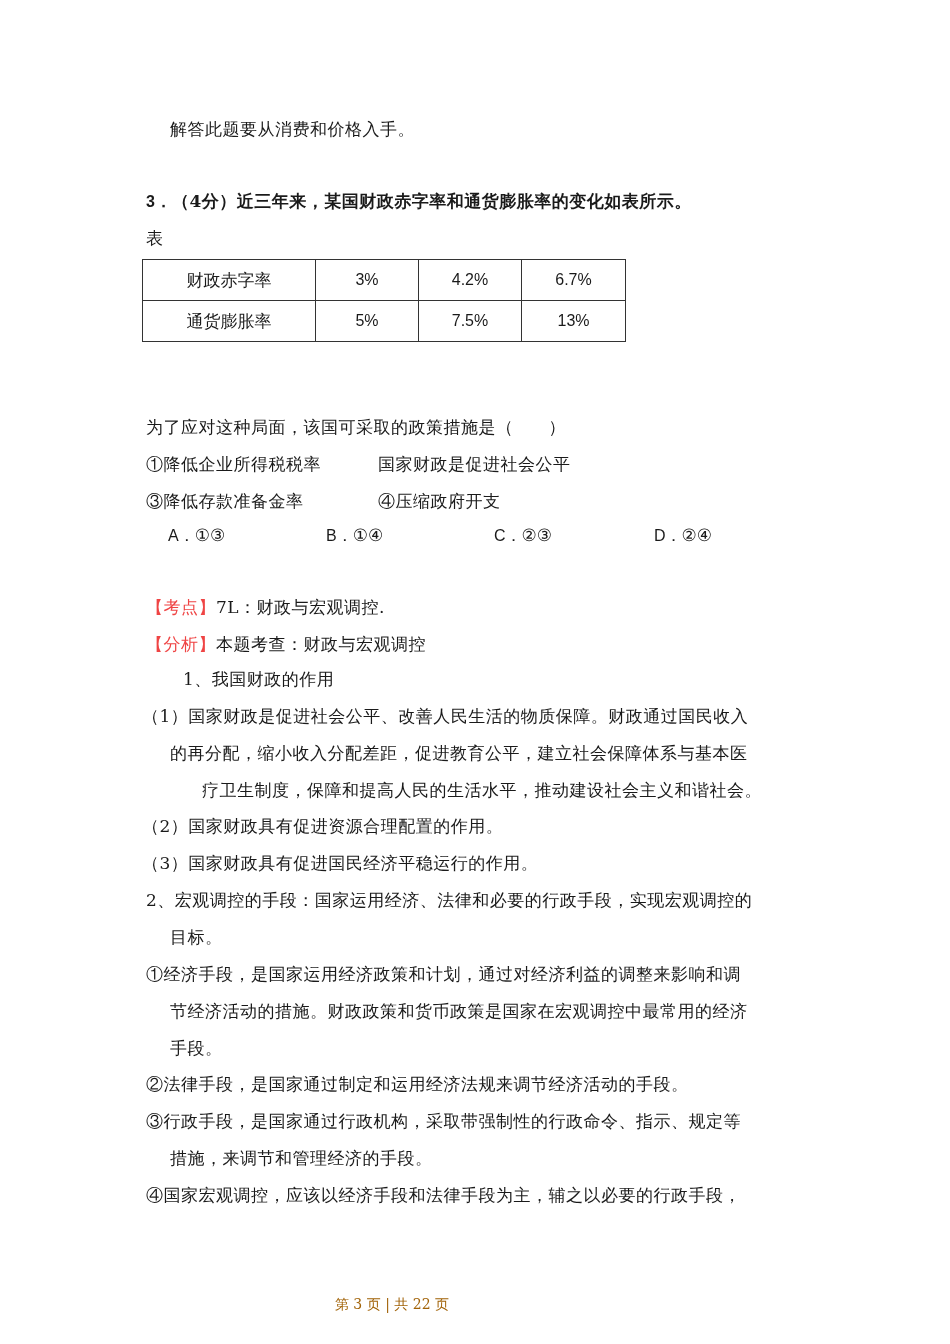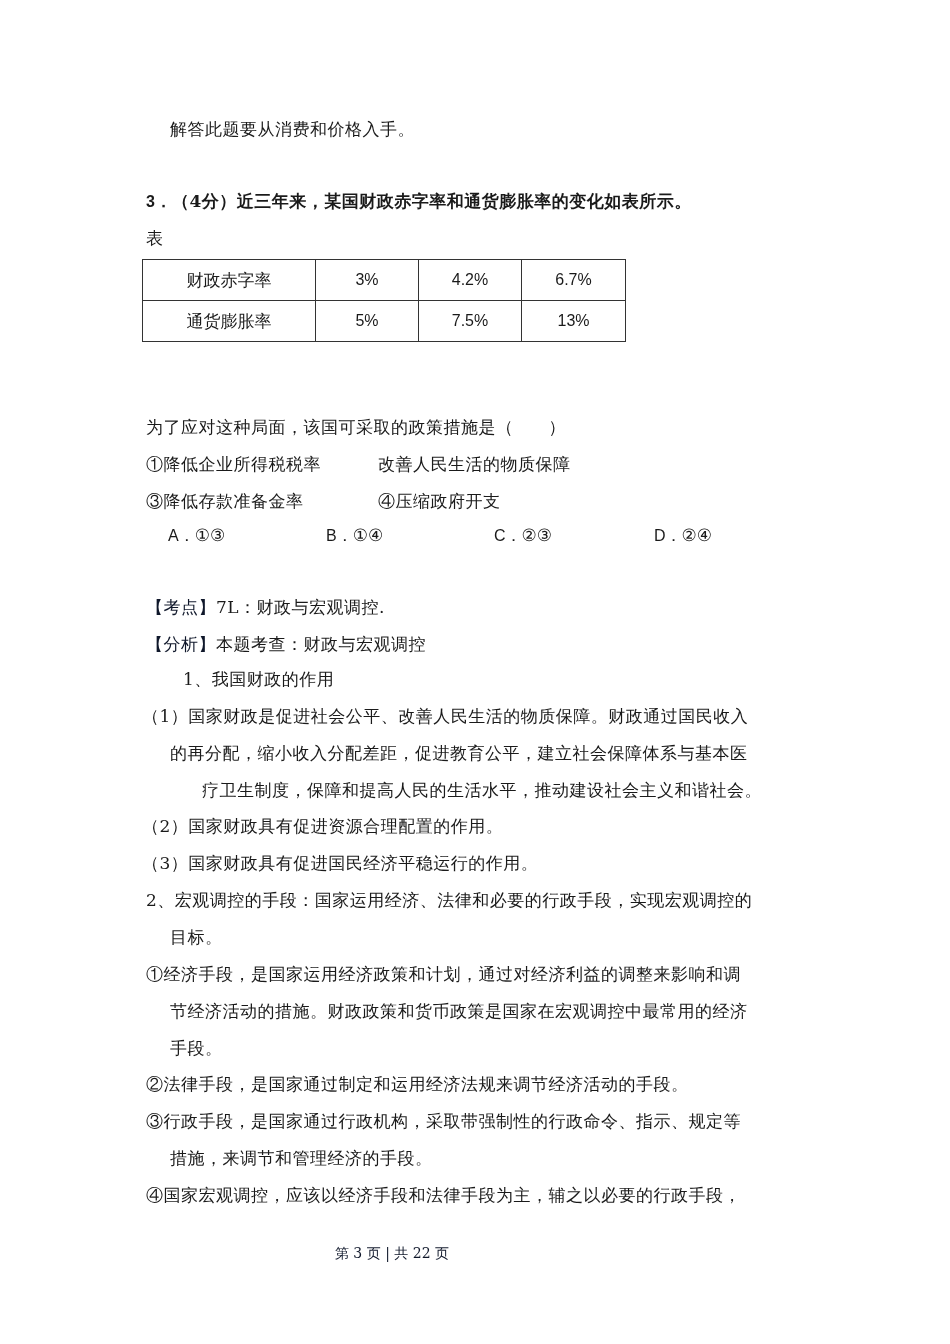--- a/index.html
+++ b/index.html
@@ -7,41 +7,41 @@
       width: 950px; height: 1344px; position: relative; overflow: hidden;
       font-family: "DejaVu Serif", "Liberation Serif", serif;
       color: #1a1a1a;
     }
     .page { position: absolute; left: 0; top: 0; width: 950px; height: 1344px; }
     .line {
       position: absolute; left: 146px; font-size: 17px; line-height: 22px;
       white-space: nowrap; letter-spacing: 0.5px;
     }
     .indent { left: 170px; }
-    .tag { color: #0f172a; }
+    .tag { color: #ef4444; }
     table.data-table {
       position: absolute; left: 142px; top: 259px;
       border-collapse: collapse; font-size: 17px;
     }
     table.data-table td {
       border: 1.5px solid #333; text-align: center; vertical-align: top;
       padding: 0;
     }
     .hdr-cell { height: 70px; }
     .row-cell { height: 40px; vertical-align: middle !important; }
     .c0 { width: 172px; }
     .c1 { width: 102px; }
     .c2 { width: 102px; }
     .c3 { width: 103px; }
     .num { font-family: "Liberation Sans", "DejaVu Sans", sans-serif; font-size: 16px; }
     .hdr-stack { padding-top: 6px; line-height: 32px; }
     .yr { padding-top: 6px; line-height: 20px; display: block; }
     .footer {
-      position: absolute; top: 1245px; left: 0; width: 784px; text-align: center;
-      font-size: 14px; color: #0f172a;
+      position: absolute; top: 1296px; left: 0; width: 784px; text-align: center;
+      font-size: 14px; color: #a16207;
     }
     .opt { position: absolute; font-size: 17px; line-height: 22px; white-space: nowrap; }
   </style>
 </head>
 <body>
 
 <div class="page">
 
   <div class="line indent" style="top:118px;">解答此题要从消费和价格入手。</div>
 
@@ -62,21 +62,21 @@
       <td class="c0 row-cell">通货膨胀率</td>
       <td class="c1 row-cell num">5%</td>
       <td class="c2 row-cell num">7.5%</td>
       <td class="c3 row-cell num">13%</td>
     </tr>
   </tbody>
     </table>
 
   <div class="line" style="top:416px;">为了应对这种局面，该国可采取的政策措施是（　　）</div>
   <div class="line" style="top:453px;">①降低企业所得税税率</div>
-  <div class="line" style="top:453px; left:378px;">改善人民生活的物质保障</div>
+  <div class="line" style="top:453px; left:378px;">国家财政是促进社会公平</div>
   <div class="line" style="top:490px;">③降低存款准备金率</div>
   <div class="line" style="top:490px; left:378px;">④压缩政府开支</div>
 
   <div class="opt" style="top:524px; left:168px;"><span class="num">A．</span><span>①③</span></div>
   <div class="opt" style="top:524px; left:326px;"><span class="num">B．</span><span>①④</span></div>
   <div class="opt" style="top:524px; left:494px;"><span class="num">C．</span><span>②③</span></div>
   <div class="opt" style="top:524px; left:654px;"><span class="num">D．</span><span>②④</span></div>
 
   <div class="line" style="top:596px;">
     <span class="tag">【考点】</span><span>7L：财政与宏观调控.</span>

